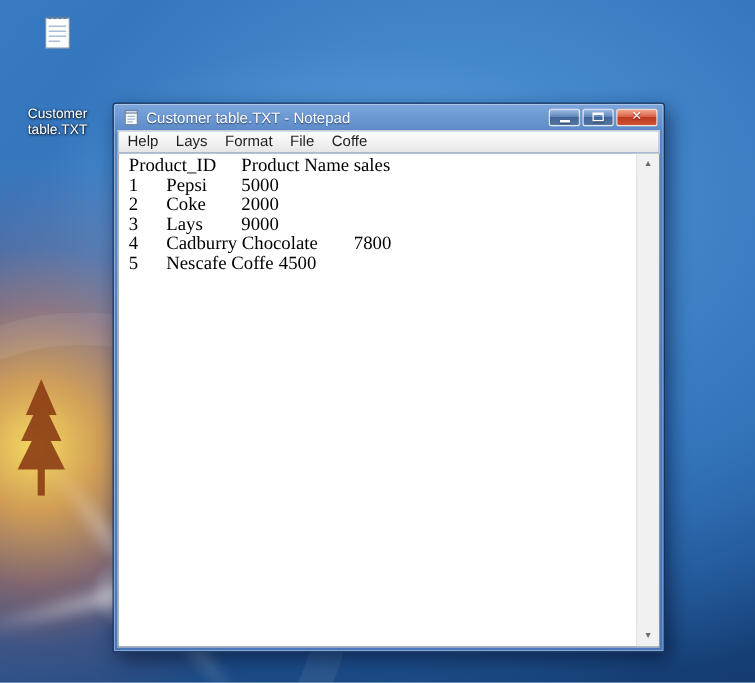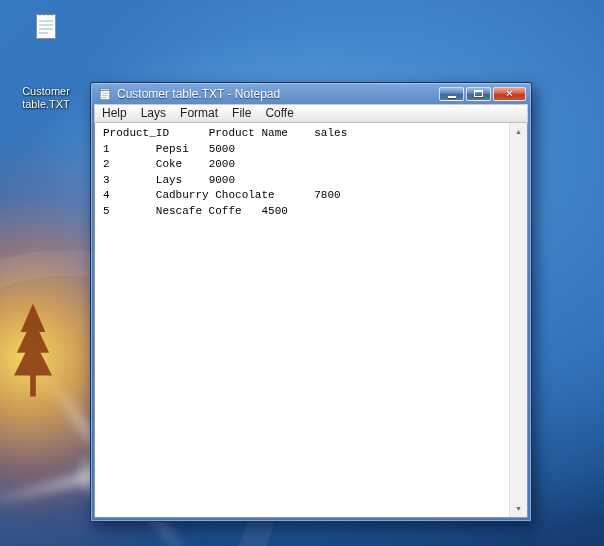--- a/index.html
+++ b/index.html
@@ -89,21 +89,21 @@
   }
   .menu-item { padding:0 7px; line-height:17px; }
 
   .client {
     height:calc(100% - 21px - 19px);
     background:#fff; border:1px solid #8a97a8; border-top:none;
     box-sizing:border-box; display:flex; overflow:hidden;
   }
   .edit-area {
     flex:1 1 auto; margin:0; padding:3px 2px 0 8px; overflow:hidden;
-    font-family:Liberation Mono, monospace; font-size:11px; line-height:15.5px;
+    font-family:Liberation Serif, serif; font-size:15px; line-height:15.5px;
     color:#000; white-space:pre; tab-size:8; -moz-tab-size:8;
   }
   .scrollbar {
     flex:0 0 17px; background:#f1f1f1; border-left:1px solid #e0e0e0;
     display:flex; flex-direction:column; justify-content:space-between; align-items:center;
   }
   .scroll-btn {
     width:17px; height:17px; display:flex; align-items:center; justify-content:center;
     font-size:7px; color:#6b6b6b; background:#f1f1f1;
   }

